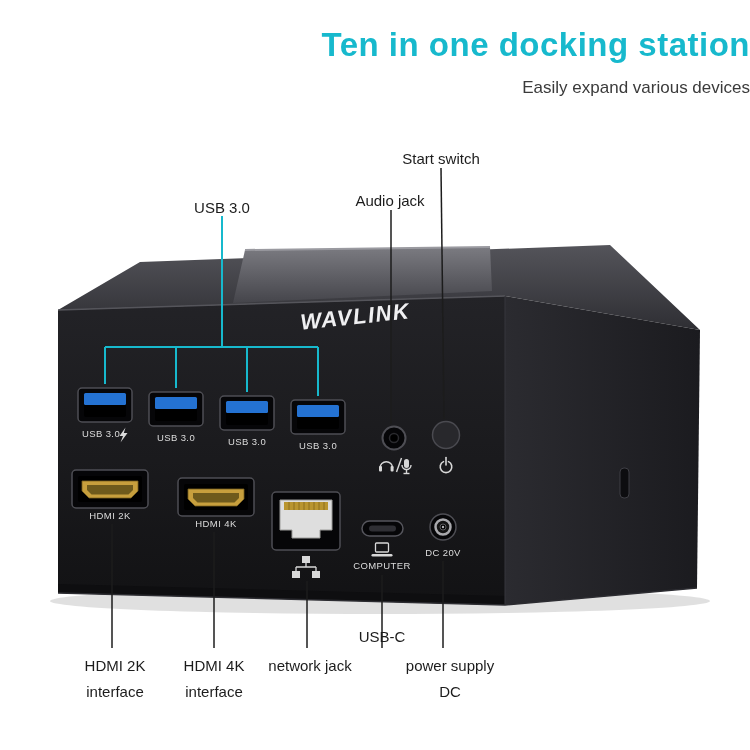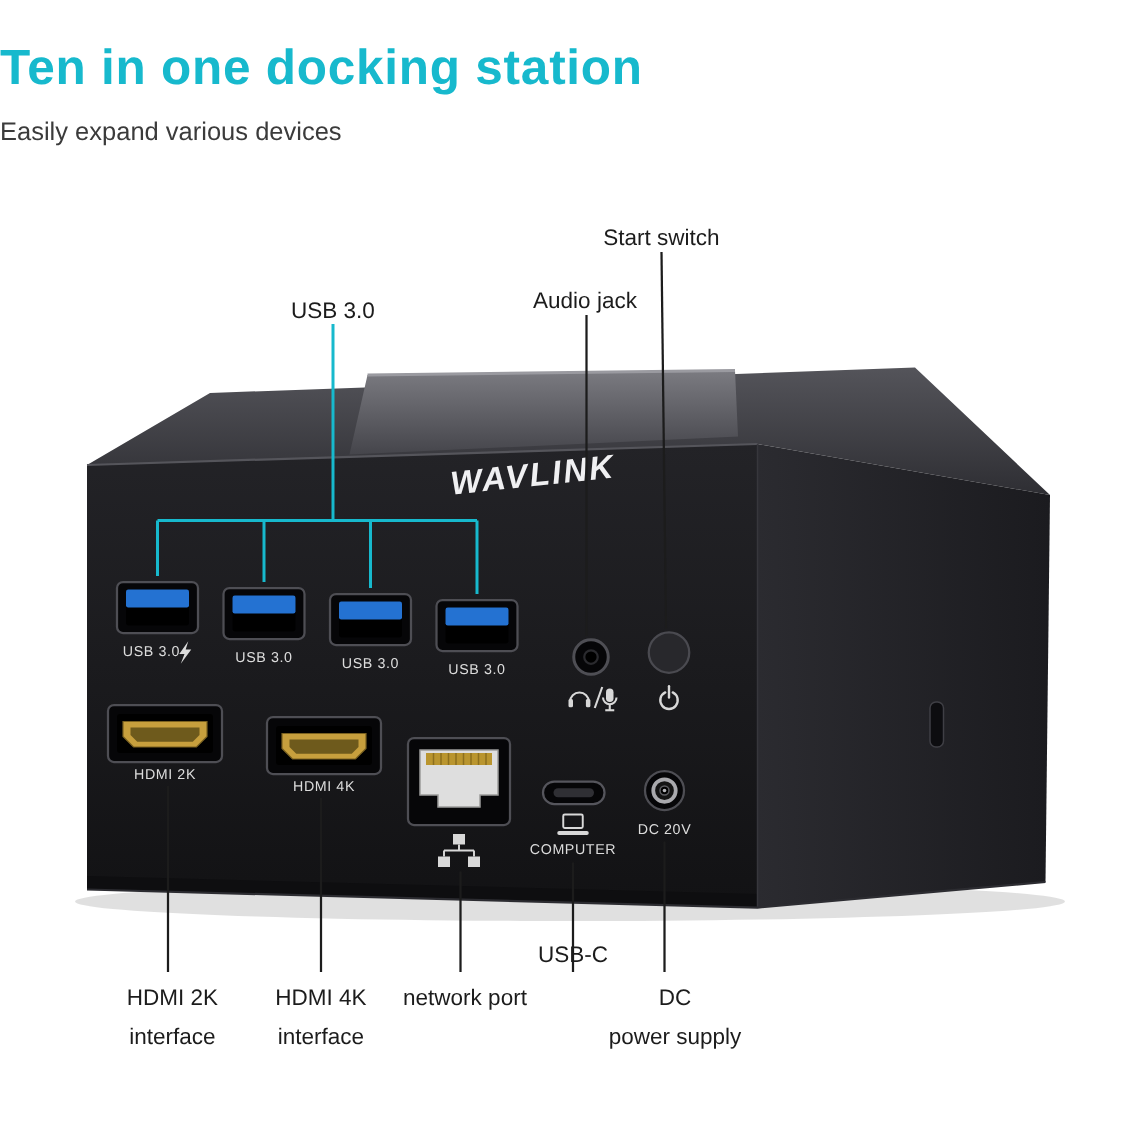--- a/index.html
+++ b/index.html
@@ -2,25 +2,25 @@
 <html style="--accent: #17b9cd; --usb-blue: #2472d2; --hdmi-gold: #c79f3d; --line: #1c1c1c;"><head>
 <meta charset="utf-8">
 <style>
   html,body{margin:0;padding:0;background:#fff;}
   .canvas{
     position:relative;width:750px;height:750px;background:#ffffff;
     font-family:"Liberation Sans",sans-serif;overflow:hidden;
   }
   .scene{position:absolute;left:0;top:0;width:750px;height:750px;}
   .title{
-    position:absolute;top:26px;left:0;width:750px;text-align:left;
+    position:absolute;top:26px;left:0;width:750px;text-align:right;
     font-size:33px;font-weight:bold;letter-spacing:.5px;color:var(--accent,#17b9cd);
   }
   .subtitle{
-    position:absolute;top:78px;left:0;width:750px;text-align:left;
+    position:absolute;top:78px;left:0;width:750px;text-align:right;
     font-size:17px;color:#3b3b3b;
   }
   .callout{
     position:absolute;font-size:15px;color:var(--line,#1c1c1c);
     text-align:center;line-height:26px;
   }
   svg text{font-family:"Liberation Sans",sans-serif;}
   .port-label{font-size:9.5px;fill:#dcdcdc;letter-spacing:.4px;}
   .accent-stroke{stroke:var(--accent,#17b9cd);}
   .callout-line{stroke:var(--line,#1c1c1c);stroke-width:1.5;}
@@ -205,21 +205,21 @@
 
   <div class="callout" style="left:55px;top:653px;width:120px">
     <div>HDMI 2K</div>
     <div>interface</div>
   </div>
   <div class="callout" style="left:154px;top:653px;width:120px">
     <div>HDMI 4K</div>
     <div>interface</div>
   </div>
   <div class="callout" style="left:247px;top:653px;width:126px">
-    <div>network port</div>
+    <div>network jack</div>
   </div>
   <div class="callout" style="left:342px;top:624px;width:80px">USB-C</div>
   <div class="callout" style="left:395px;top:653px;width:110px">
+    <div>power supply</div>
     <div>DC</div>
-    <div>power supply</div>
   </div>
 
 </div>
 
 </body></html>

